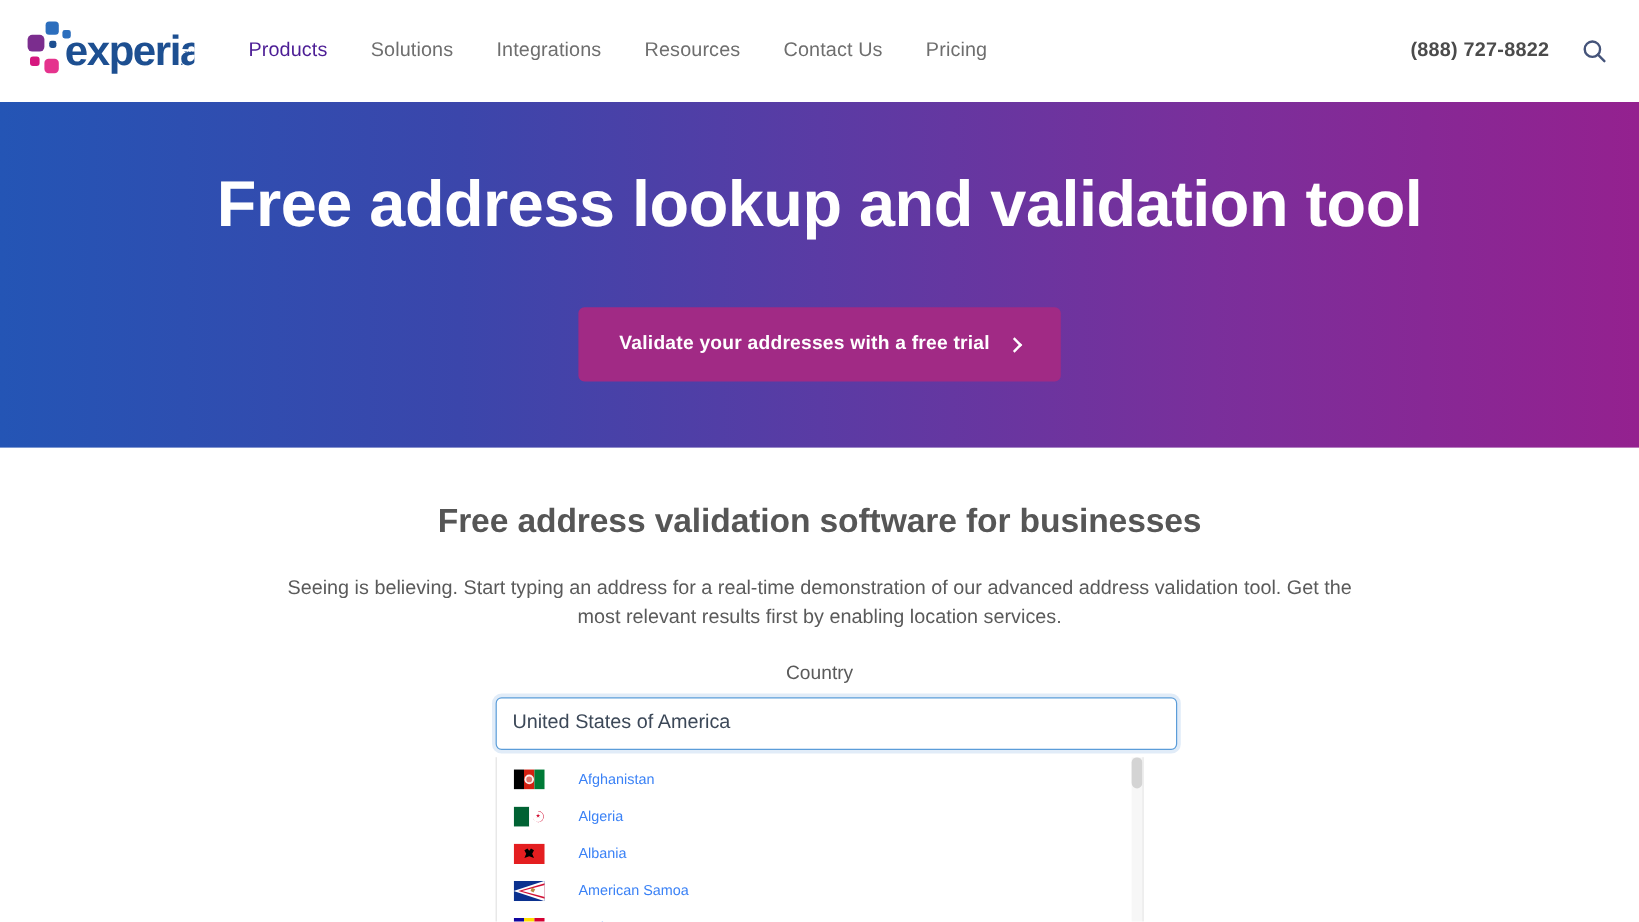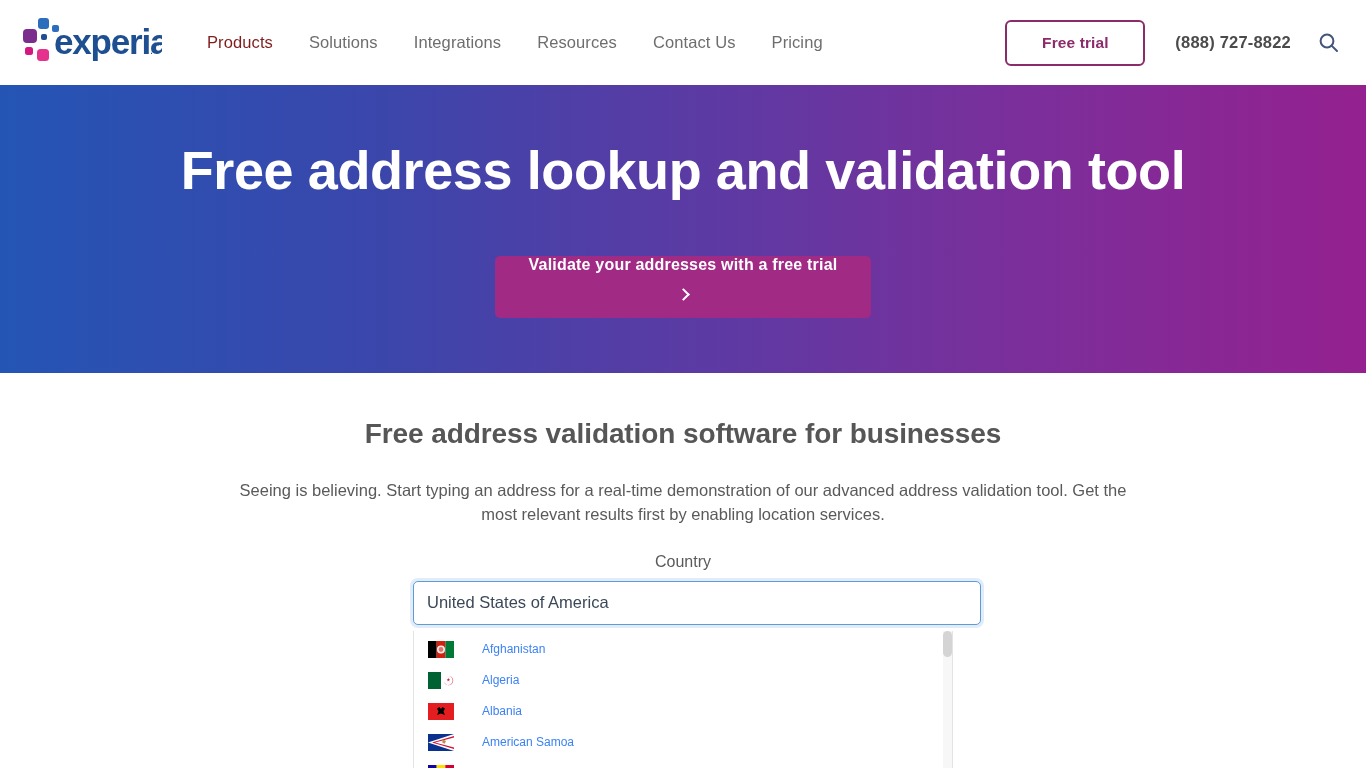--- a/index.html
+++ b/index.html
@@ -44,21 +44,21 @@
   }
   .nav-item {
     font-size: 16.5px;
     color: #6e6e6e;
     padding: 0 18px;
     line-height: 1;
     letter-spacing: .1px;
     cursor: pointer;
     white-space: nowrap;
   }
-  .nav-item.active { color: #7f1d1d; }
+  .nav-item.active { color: #4c1d95; }
 
   .header-right {
     margin-left: auto;
     display: flex;
     align-items: center;
     gap: 0;
     padding-right: 8px;
   }
   .free-trial-btn {
     border: 2px solid #8c2b69;
@@ -120,21 +120,20 @@
     height: 62px;
     padding: 0 34px;
     font-size: 16px;
     font-weight: 700;
     letter-spacing: .2px;
     display: flex;
     align-items: center;
     gap: 16px;
     cursor: pointer;
     font-family: "Liberation Sans", sans-serif;
-    flex-direction: column;
   }
   .chev {
     display: inline-block;
     width: 9px; height: 9px;
     border-top: 2px solid #fff;
     border-right: 2px solid #fff;
     transform: rotate(45deg);
     position: relative;
     top: 0px;
   }
@@ -261,21 +260,20 @@
   <nav class="main-nav">
     <div class="nav-item active">Products</div>
     <div class="nav-item">Solutions</div>
     <div class="nav-item">Integrations</div>
     <div class="nav-item">Resources</div>
     <div class="nav-item">Contact Us</div>
     <div class="nav-item">Pricing</div>
   </nav>
 
   <div class="header-right">
-    <button class="free-trial-btn">Free trial</button>
     <span class="phone-number">(888) 727-8822</span>
     <span class="search-btn">
       <svg width="21" height="21" viewBox="0 0 21 21">
         <circle cx="9" cy="9" r="6.4" fill="none" stroke="#45547a" stroke-width="2"></circle>
         <line x1="13.6" y1="13.6" x2="19" y2="19" stroke="#45547a" stroke-width="2" stroke-linecap="round"></line>
       </svg>
     </span>
   </div>
 </header>
 

